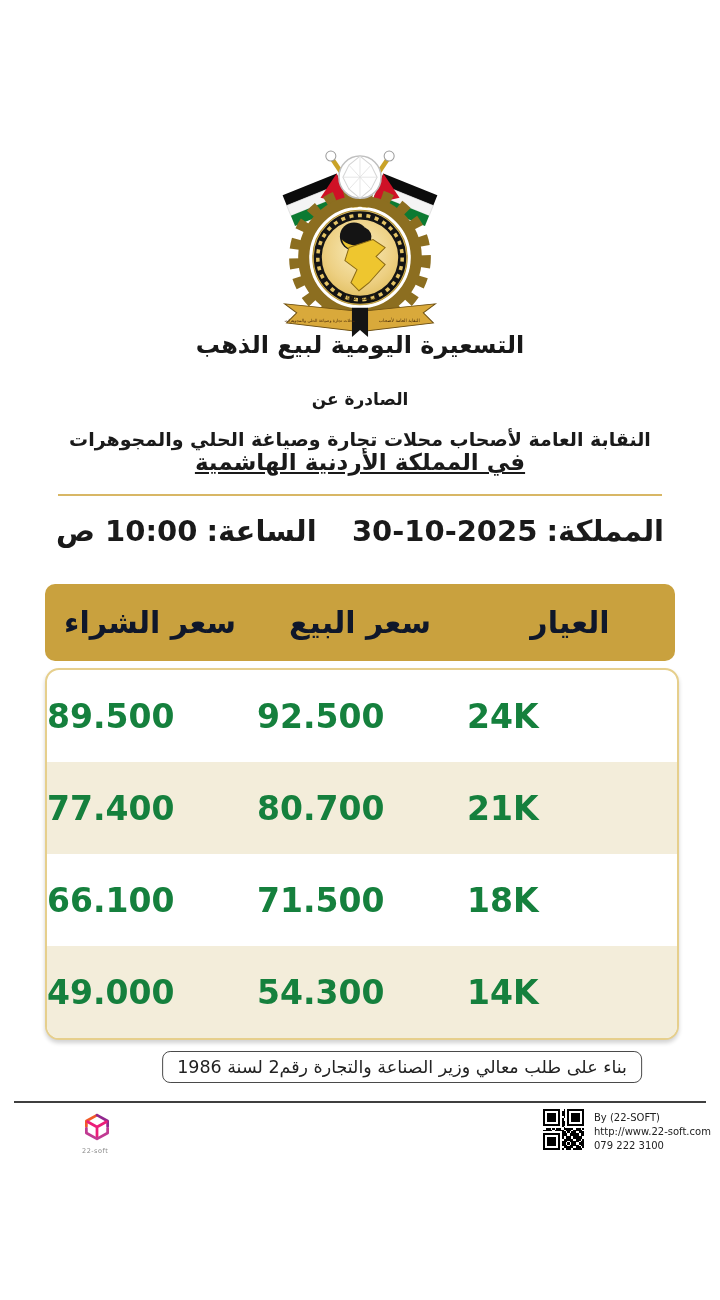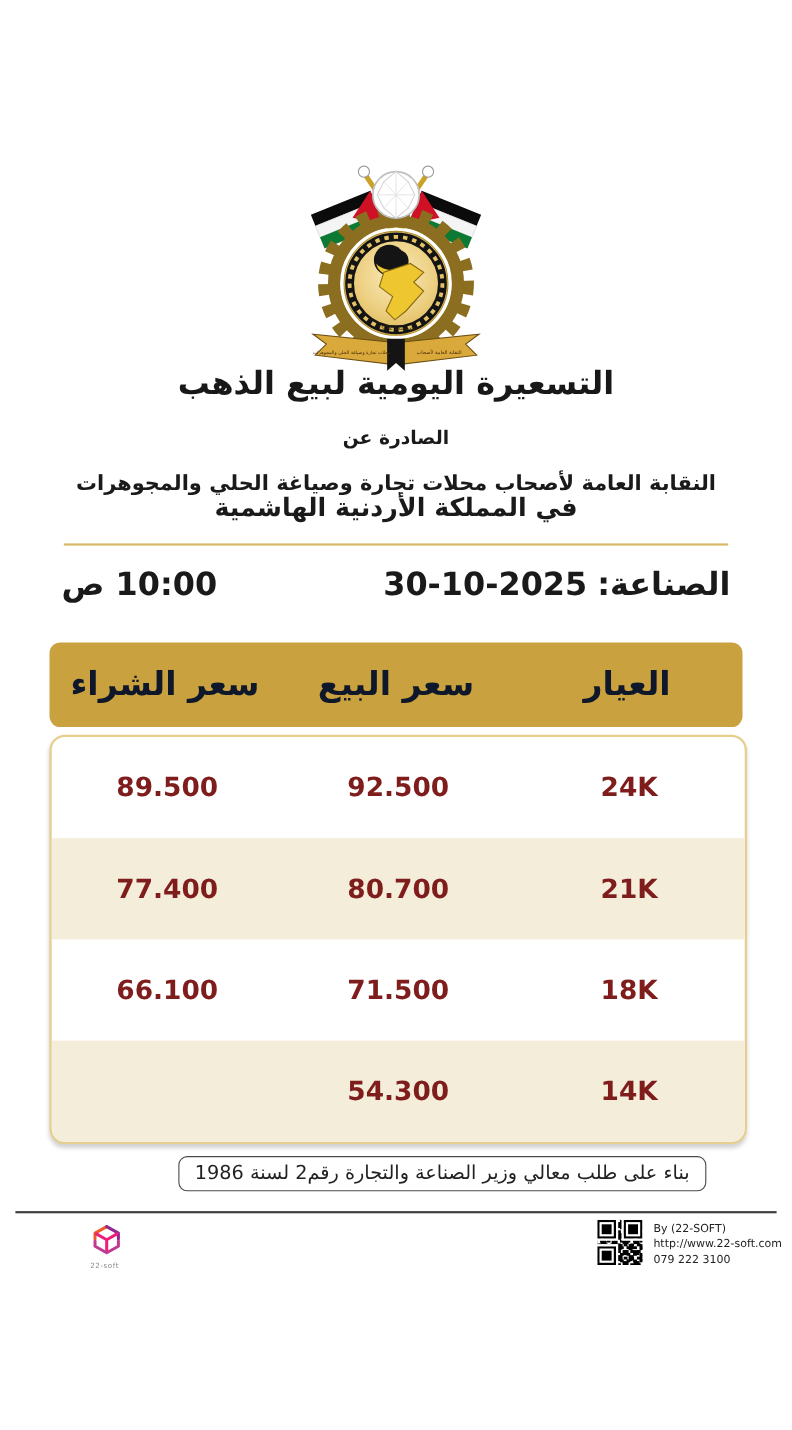--- a/index.html
+++ b/index.html
@@ -5,40 +5,40 @@
   html,body{margin:0;padding:0;background:#ffffff;}
   .page{position:relative;width:720px;height:1300px;background:#ffffff;overflow:hidden;
         font-family:"DejaVu Sans",sans-serif;color:#1a1a1a;}
   .abs{position:absolute;}
   .center-text{width:100%;text-align:center;}
 
   
   .logo-wrap{top:143px;left:50%;transform:translateX(-50%);width:176px;height:196px;}
 
   
-  .title{top:331px;font-size:29px;font-weight:700;color:#181818;}
+  .title{top:331px;font-size:24px;font-weight:700;color:#181818;}
   .issued{top:389px;font-size:17px;font-weight:600;text-align:center;}
   .syndicate{top:408px;font-size:19px;font-weight:600;margin-top:20px;}
-  .kingdom{top:449px;font-size:23px;font-weight:600;}
+  .kingdom{top:449px;font-size:23px;font-weight:600;text-decoration:underline;}
   .gold-line{top:494px;left:58px;width:604px;border-top:2px solid #D8B765;}
 
   
   .datetime{top:514px;left:56px;width:608px;display:flex;justify-content:space-between;
             direction:rtl;font-size:29px;font-weight:700;}
   .dt-item{display:flex;gap:9px;align-items:baseline;white-space:nowrap;}
 
   
   .price-header{top:584px;left:45px;width:630px;height:77px;background:#C9A13E;border-radius:10px;
                 display:grid;grid-template-columns:1fr 1fr 1fr;direction:rtl;align-items:center;}
   .price-header .cell{text-align:center;font-size:30px;font-weight:700;color:#0f172a;}
   .price-body{top:668px;left:45px;width:630px;border:2px solid #E6CF8C;border-radius:14px;
               overflow:hidden;background:#ffffff;box-shadow:0 3px 4px rgba(0,0,0,0.18);}
   .price-row{height:92px;display:grid;grid-template-columns:1fr 1fr 1fr;direction:rtl;align-items:center;}
   .price-row.alt{background:#F3EDDA;}
-  .price-row .cell{text-align:center;font-size:24px;font-weight:700;color:#7f1d1d;}
+  .price-row .cell{text-align:left;font-size:33px;font-weight:700;color:#15803d;}
 
   
   .note{top:1051px;left:50%;transform:translateX(-50%);direction:rtl;white-space:nowrap;
         border:1.5px solid #4a4a4a;border-radius:8px;padding:5px 14px;font-size:17.5px;color:#222;margin-left:42px;}
 
   
   .footer-divider{top:1101px;left:14px;width:692px;border-top:2.5px solid #3f3f3f;}
   .brand-block{left:82px;top:1112px;width:52px;text-align:left;}
   .brand-name{font-size:6.5px;color:#8a8a8a;margin-top:1px;letter-spacing:0.5px;}
   .qr-block{left:540px;top:1106px;display:flex;gap:7px;align-items:flex-start;}
@@ -128,24 +128,25 @@
   </div>
 
   <div class="abs center-text title" dir="rtl">التسعيرة اليومية لبيع الذهب</div>
   <div class="abs center-text issued" dir="rtl">الصادرة عن</div>
   <div class="abs center-text syndicate" dir="rtl">النقابة العامة لأصحاب محلات تجارة وصياغة الحلي والمجوهرات</div>
   <div class="abs center-text kingdom" dir="rtl">في المملكة الأردنية الهاشمية</div>
   <div class="abs gold-line"></div>
 
   <div class="abs datetime">
     <div class="dt-item">
-      <span>الصناعة:</span>
+      <span>المملكة:</span>
       <span dir="ltr">30-10-2025</span>
     </div>
     <div class="dt-item">
+      <span>الساعة:</span>
       <span>10:00 ص</span>
     </div>
   </div>
 
   <div class="abs price-header">
     <div class="cell">العيار</div>
     <div class="cell">سعر البيع</div>
     <div class="cell">سعر الشراء</div>
   </div>
 
@@ -161,20 +162,21 @@
       <div class="cell">77.400</div>
     </div>
     <div class="price-row">
       <div class="cell">18K</div>
       <div class="cell">71.500</div>
       <div class="cell">66.100</div>
     </div>
     <div class="price-row alt">
       <div class="cell">14K</div>
       <div class="cell">54.300</div>
+      <div class="cell">49.000</div>
     </div>
   </div>
 
   <div class="abs note">بناء على طلب معالي وزير الصناعة والتجارة رقم2 لسنة 1986</div>
 
   <div class="abs footer-divider"></div>
 
   <div class="abs brand-block">
     <svg viewBox="0 0 24 24" width="30" height="30">
       <g fill="none" stroke-width="2.2" stroke-linejoin="round" stroke-linecap="round">

